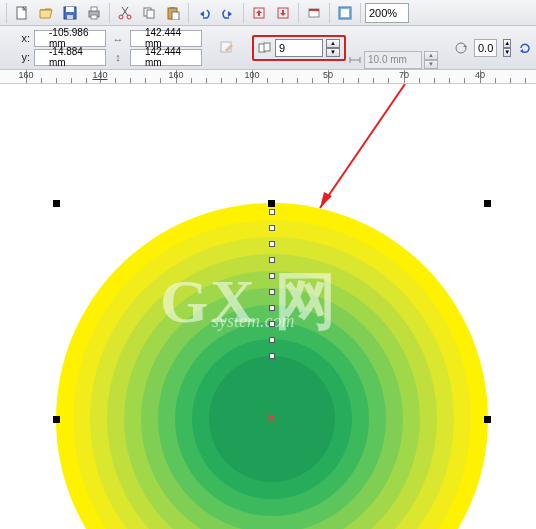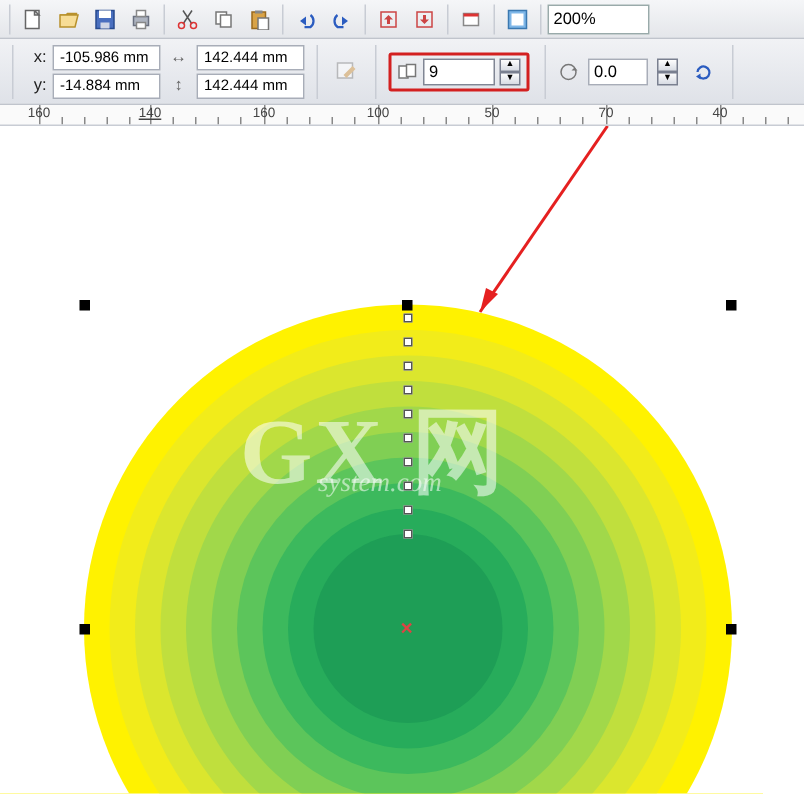--- a/index.html
+++ b/index.html
@@ -3,24 +3,24 @@
 <meta charset="utf-8">
 <style>
   * { box-sizing: border-box; margin: 0; padding: 0; }
   body { font-family: Tahoma, Arial, sans-serif; font-size: 11px; width: 536px; height: 529px; overflow: hidden; background: #fff; }
   .toolbar { background: linear-gradient(#f5f6f8,#e4e6ea); border-bottom: 1px solid #c0c4cc; height: 26px; display: flex; align-items: center; padding: 0 4px; gap: 2px; }
   .toolbar2 { background: linear-gradient(#f1f2f5,#dfe2e8); border-bottom: 1px solid #c0c4cc; height: 44px; display: flex; align-items: center; padding: 0 6px; gap: 6px; }
   .btn { width: 22px; height: 22px; display: flex; align-items: center; justify-content: center; border: 1px solid transparent; cursor: pointer; border-radius: 2px; background: transparent; }
   .sep { width: 1px; height: 20px; background: #c8ccd4; margin: 0 2px; }
   .sep2 { width: 1px; height: 36px; background: #c8ccd4; margin: 0 2px; }
   svg { display: block; }
-  .zoom-input { width: 68px; height: 20px; border: 1px solid #9aa; background: #fff; font-size: 11px; padding: 0 3px; display: flex; align-items: center; text-align: center; }
+  .zoom-input { width: 44px; height: 20px; border: 1px solid #9aa; background: #fff; font-size: 11px; padding: 0 3px; display: flex; align-items: center; text-align: center; }
   .coord-grid { display: grid; grid-template-columns: auto auto auto auto; gap: 2px 4px; align-items: center; }
   .clabel { text-align: right; width: 14px; color: #222; }
-  .cval { width: 72px; height: 17px; border: 1px solid #a8adb8; background: #fff; font-size: 10px; padding: 0 4px; display: flex; align-items: center; }
+  .cval { width: 72px; height: 17px; border: 1px solid #a8adb8; background: #fff; font-size: 10px; padding: 0 14px; display: flex; align-items: center; }
   .cicon { width: 16px; text-align: center; color: #666; }
   .hbox { border: 2px solid #d32020; padding: 2px 4px; display: flex; align-items: center; gap: 3px; border-radius: 2px; }
   .steps-input { width: 48px; height: 18px; border: 1px solid #808694; background: #fff; font-size: 11px; padding: 0 3px; display: flex; align-items: center; }
   .spinner { width: 14px; height: 18px; display: flex; flex-direction: column; }
   .spinner div { flex: 1; border: 1px solid #7a8090; background: linear-gradient(#fdfdfd,#d8dce4); font-size: 6px; display: flex; align-items: center; justify-content: center; cursor: pointer; }
   .ext { width: 58px; height: 18px; border: 1px solid #b4b8c0; background: #e9ebee; font-size: 10px; padding: 0 3px; display: flex; align-items: center; color: #888;}
   .angle { width: 40px; height: 18px; border: 1px solid #a8adb8; background: #fff; font-size: 11px; padding: 0 3px; display: flex; align-items: center; }
   .ruler-h { height: 14px; background: #fafafa; border-bottom: 1px solid #c8ccd4; position: relative; overflow: hidden;}
   .ruler-h .tick { position: absolute; top: 0; bottom: 0; border-left: 1px solid #888; }
   .ruler-h .tick.small { top: 8px; }
@@ -173,20 +173,36 @@
         <span>9</span>
       </div>
     <div class="spinner">
       <div>▲</div>
       <div>▼</div>
     </div>
   </div>
 
   <div style="display:flex;flex-direction:column;gap:2px;margin-left:-4px">
     <div style="height:22px"></div>
+    <div style="display:flex;align-items:center;gap:2px">
+    <span>
+      <svg width="14" height="14">
+            <line x1="2" y1="7" x2="12" y2="7" stroke="#888"></line>
+            <line x1="2" y1="4" x2="2" y2="10" stroke="#888"></line>
+            <line x1="12" y1="4" x2="12" y2="10" stroke="#888"></line>
+          </svg>
+    </span>
+    <div class="ext">
+          <span>10.0 mm</span>
+        </div>
+    <div class="spinner" style="opacity:.5">
+      <div>▲</div>
+      <div>▼</div>
+    </div>
+    </div>
   </div>
 
   <div class="sep2"></div>
   <span>
     <svg width="14" height="14">
         <circle cx="7" cy="7" r="5" fill="none" stroke="#777"></circle>
         <polygon points="11,4 13,6 9,6" fill="#777"></polygon>
       </svg>
   </span>
   <div class="angle">

